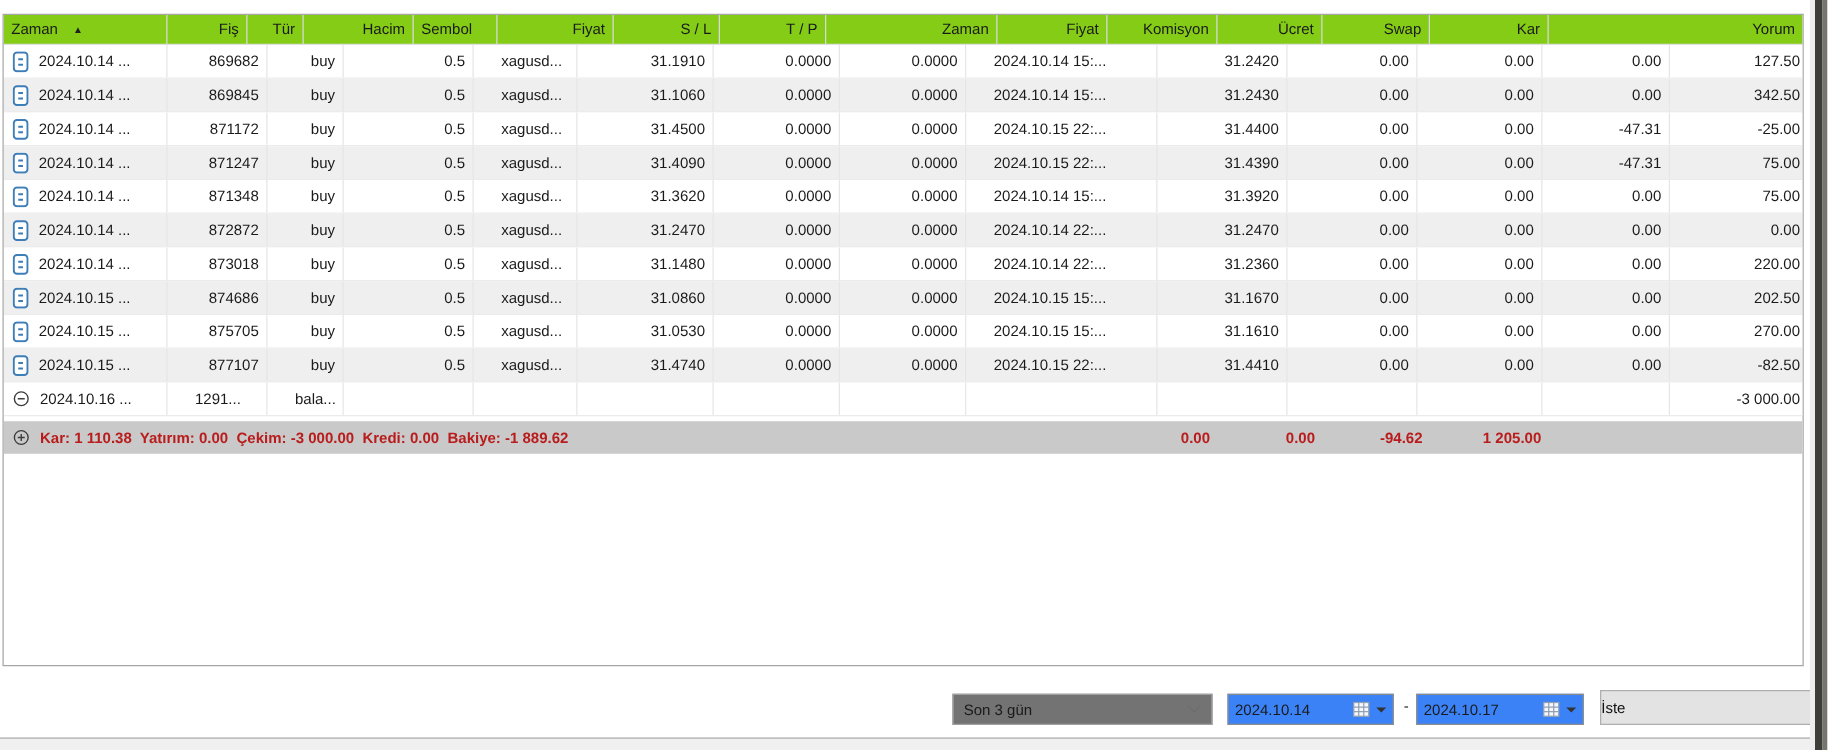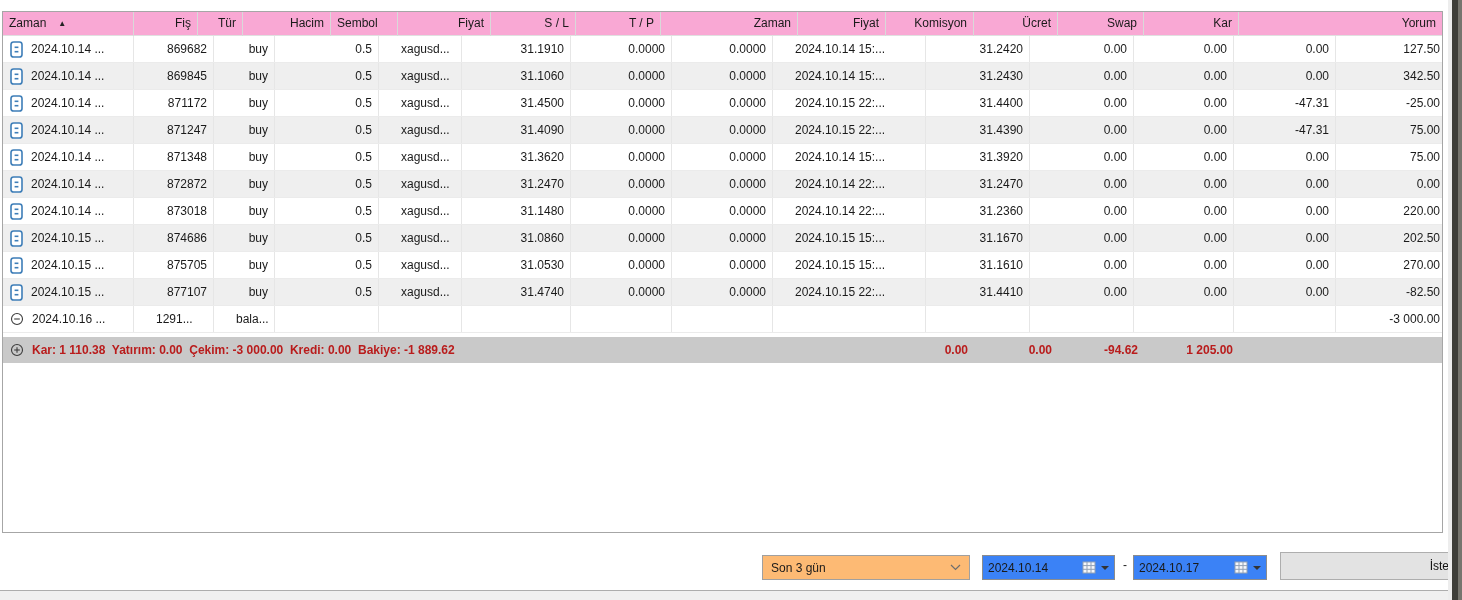--- a/index.html
+++ b/index.html
@@ -13,21 +13,21 @@
     -webkit-font-smoothing: antialiased;
   }
   .app { position: relative; width: 1462px; height: 600px; }
   .panel-bg { position:absolute; left:0; top:0; width:1448px; height:590px; background:#fff; }
 
   
   .table-frame {
     position:absolute; left:2px; top:11px; width:1441px; height:522px;
     border:1px solid #a6a6a6; background:#fff; overflow:hidden;
   }
-  .thead { display:flex; height:24px; border-bottom:1px solid #e0e0e0; background:#f9a8d4; }
+  .thead { display:flex; height:24px; border-bottom:1px solid #e0e0e0; background:#84cc16; }
   .hcell {
     height:24px; line-height:23px; padding:0 6px;
     border-right:1px solid #d9d9d9; white-space:nowrap; overflow:hidden;
     text-align:right; flex:none; display:block;
   }
   .hcell.c0 { text-align:left; }
   .hcell.c4 { text-align:left; }
   .sort-arrow { font-size:8px; color:#222; margin-left:12px; vertical-align:1px; }
 
   .trow { display:flex; height:27px; border-bottom:1px solid #ebebeb; background:#fff;gap:16px; }
@@ -50,21 +50,21 @@
     display:flex; align-items:center; height:26px; margin-top:4px;
     background:#c9c9c9; font-weight:bold; color:#b91c1c;
   }
   .summary-row .rowicon { margin:0 8px 0 7px; flex:none; display:inline-flex; }
   .sum-label { flex:1; white-space:pre; overflow:hidden; line-height:26px; }
   .scell { flex:none; text-align:right; padding:0 6px; white-space:nowrap; }
 
   
   .select-box {
     position:absolute; left:762px; top:555px; width:208px; height:25px;
-    background:#fdba74; border:1px solid #a0a0a0;
+    background:#737373; border:1px solid #a0a0a0;
     display:flex; align-items:center; padding:0 8px;
   }
   .select-box .sel-text { flex:1; }
   .date-box {
     position:absolute; top:555px; height:25px; width:133px;
     background:#3b82f6; border:1px solid #8c8c8c;
     display:flex; align-items:center; padding:0 5px;
   }
   .date-box .date-text { flex:1; }
   .date-box .caret {
@@ -72,21 +72,21 @@
     border-left:4px solid transparent; border-right:4px solid transparent;
     border-top:4px solid #333;
   }
   #date-from { left:982px; }
   #date-to   { left:1133px; width:134px; }
   .range-dash { position:absolute; left:1119px; top:558px; width:12px; text-align:center; }
   .request-btn {
     position:absolute; left:1280px; top:552px; width:170px; height:28px;
     background:#e3e3e3; border:1px solid #aeaeae;
     font-family:"Liberation Sans", sans-serif; font-size:12px; color:#111;
-    text-align:right; line-height:26px;
+    text-align:left; line-height:26px;
   }
 
   
   .bottom-strip { position:absolute; left:0; top:590px; width:1452px; height:10px;
     background:#f0f0f0; border-top:1px solid #adadad; }
   .edge-light { position:absolute; left:1448px; top:0; width:4px; height:600px; background:#ededed; }
   .edge-dark  { position:absolute; left:1452px; top:0; width:6px; height:600px; background:#3e3e39; }
   .edge-outer { position:absolute; left:1458px; top:0; width:4px; height:600px; background:#76756e; }
 </style>
 </head>

